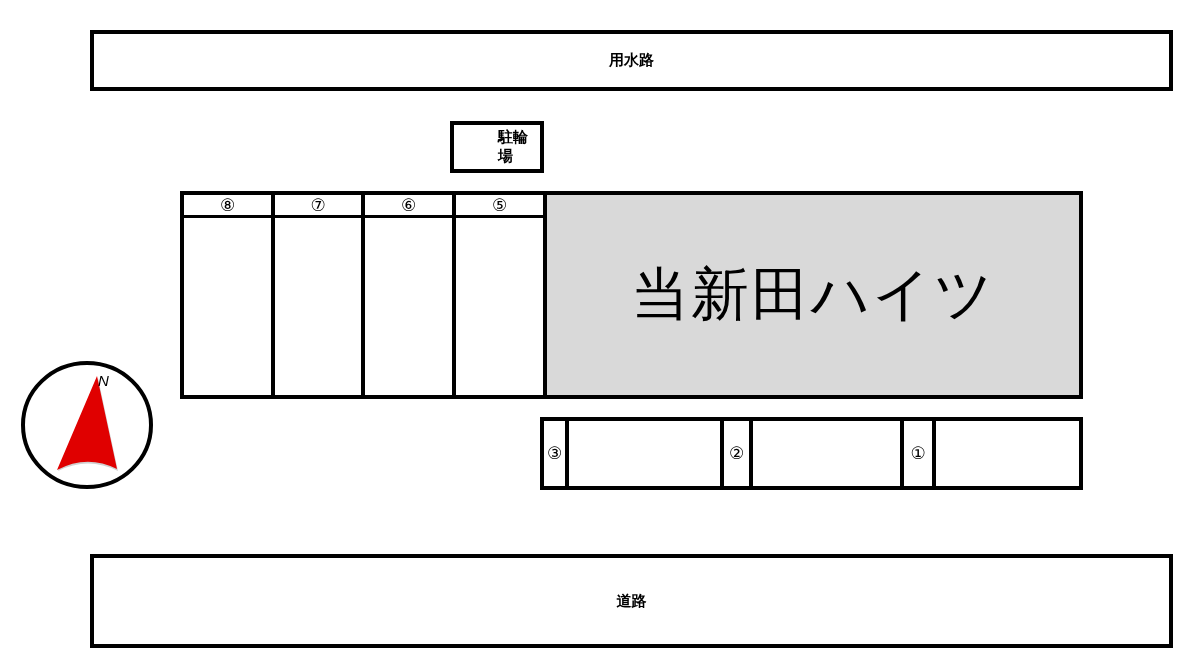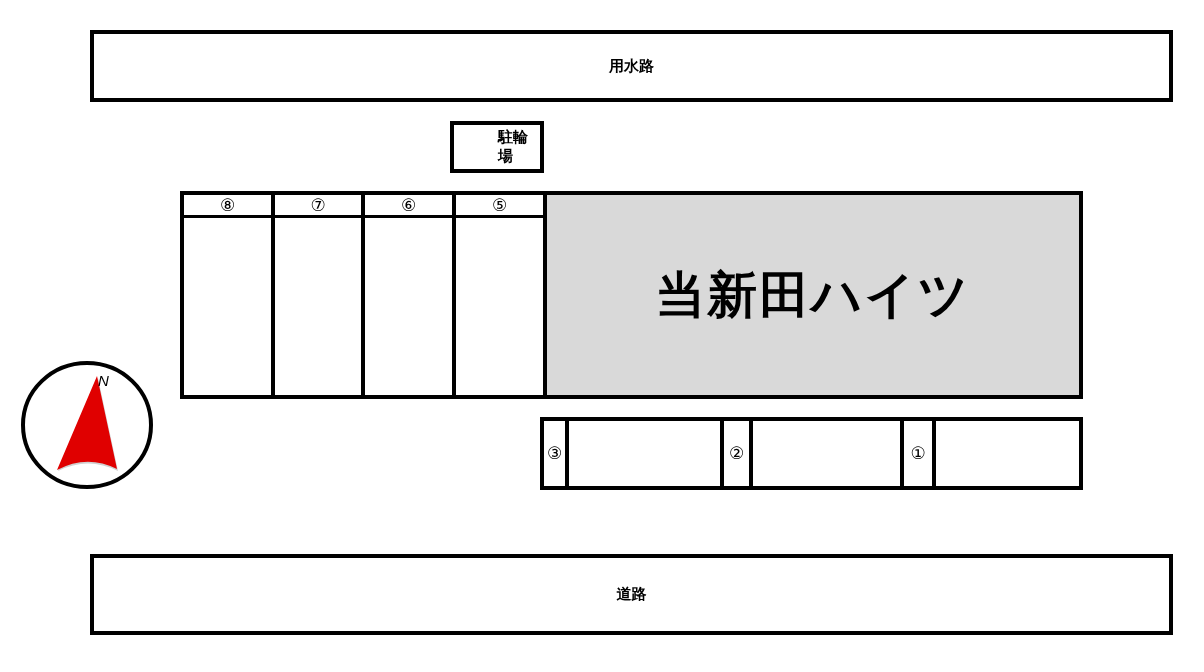--- a/index.html
+++ b/index.html
@@ -5,26 +5,26 @@
     html, body { margin: 0; padding: 0; background: #ffffff; }
     body { width: 1204px; height: 672px; position: relative; overflow: hidden;
            font-family: "DejaVu Sans", "Liberation Sans", sans-serif; color: #000; }
     .abs { position: absolute; box-sizing: border-box; }
     .box { border: 4px solid #000; background: #fff; display: flex; align-items: center; justify-content: center; }
     .bold-label { font-weight: bold; font-size: 15px; }
     .col-line { position: absolute; top: 0; bottom: 0; width: 4px; background: #000; }
     .row-line { position: absolute; left: 0; right: 0; height: 3px; background: #000; }
     .num { position: absolute; font-size: 17px; text-align: center; line-height: 20px; }
     .building { background: #d9d9d9; display: flex; align-items: center; justify-content: center; }
-    .building-name { font-size: 50px; letter-spacing: 2px; font-weight: bold; }
+    .building-name { font-size: 58px; letter-spacing: 2px; }
   </style>
 </head>
 <body>
 
-<div class="abs box" style="left:90px; top:30px; width:1083px; height:72px;">
+<div class="abs box" style="left:90px; top:30px; width:1083px; height:61px;">
   <span class="bold-label">用水路</span>
 </div>
 
 <div class="abs box" style="left:450px; top:121px; width:94px; height:52px;padding-left:44px;">
   <span class="bold-label">駐輪場</span>
 </div>
 
 <div class="abs" style="left:180px; top:191px; width:903px; height:208px; border:4px solid #000; background:#fff;">
 
   <div class="abs building" style="left:363px; top:0; right:0; bottom:0;">
@@ -56,21 +56,21 @@
   <div class="col-line" style="left:21px;"></div>
   <div class="col-line" style="left:176px;"></div>
   <div class="col-line" style="left:205px;"></div>
   <div class="col-line" style="left:356px;"></div>
   <div class="col-line" style="left:388px;"></div>
   <span class="num" style="left:0; width:21px; top:22px;">③</span>
   <span class="num" style="left:180px; width:25px; top:22px;">②</span>
   <span class="num" style="left:360px; width:28px; top:22px;">①</span>
 </div>
 
-<div class="abs box" style="left:90px; top:554px; width:1083px; height:81px;">
+<div class="abs box" style="left:90px; top:554px; width:1083px; height:94px;">
   <span class="bold-label">道路</span>
 </div>
 
 <div class="abs" style="left:20px; top:360px; width:135px; height:130px;">
   <svg width="135" height="130" viewBox="0 0 135 130">
     <ellipse cx="67" cy="65" rx="64" ry="62" fill="#fff" stroke="#000" stroke-width="4"></ellipse>
     <path d="M78 18 L 98 111 Q 68 96 38 111 Z" fill="#b0b0b0" opacity="0.6"></path>
     <path d="M77 16 L 97 109 Q 67 94 37 110 Z" fill="#e00000"></path>
   </svg>
   <span style="position:absolute; left:78px; top:12px; font-style:italic; font-size:15px; font-family:'Liberation Sans', sans-serif;">N</span>

